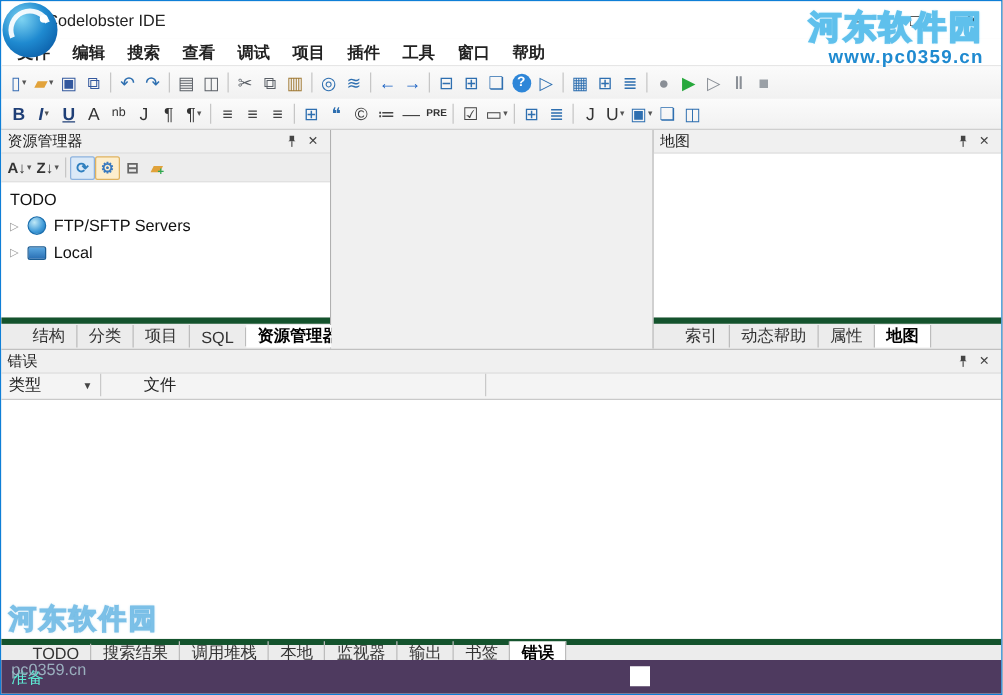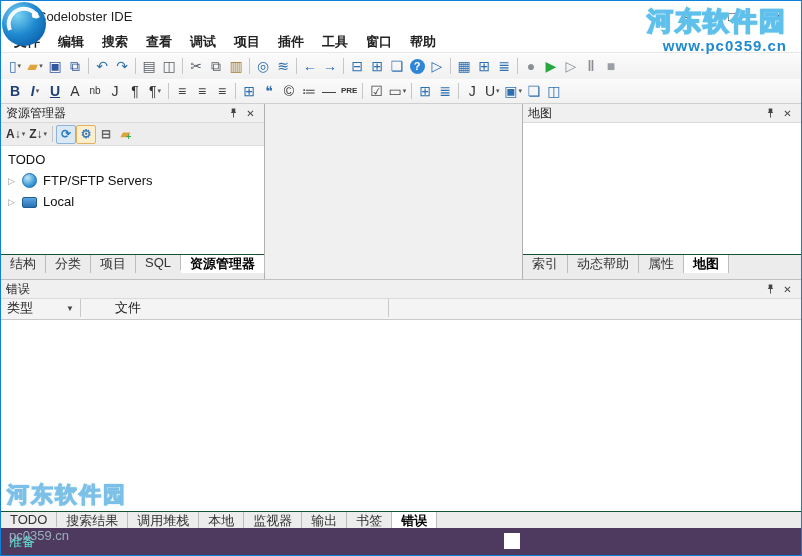--- a/index.html
+++ b/index.html
@@ -57,21 +57,21 @@
   
   .tree { flex: 1; background: #fff; overflow: hidden; padding-top: 3px; }
   .tree-row { height: 21px; display: flex; align-items: center; font-size: 13px; color: #111; padding-left: 7px; }
   .expander { width: 14px; font-size: 9px; color: #999; flex: 0 0 auto; }
   .tree-ic { width: 15px; height: 15px; margin-right: 6px; flex: 0 0 auto; }
   .ic-globe { border-radius: 50%; background: radial-gradient(circle at 35% 30%, #bfe9f7, #3f9ad8 60%, #1b6fae);
               border: 1px solid #1b6fae; }
   .ic-drive { height: 11px; margin-top: 2px; background: linear-gradient(#5aa7e0, #2a6fb4);
               border: 1px solid #1c5d94; border-radius: 2px; }
   
-  .tabstrip { display: flex; background: #ececec; border-top: 1px solid #14532d; flex: 0 0 auto; align-items: flex-start; }
+  .tabstrip { display: flex; background: #ececec; border-top: 5px solid #14532d; flex: 0 0 auto; align-items: center; padding-left: 16px; }
   .panel-tabs { height: 25px; }
   .tab { padding: 0 9px; display: flex; align-items: center; font-size: 13px; color: #333;
          border-right: 1px solid #bcbcbc; white-space: nowrap; }
   .tab.active { background: #fff; font-weight: bold; color: #000; }
   
   .errors-header { border-top: 1px solid #c0c0c0; height: 20px; }
   .err-cols { height: 21px; display: flex; background: #f4f4f4; border-bottom: 1px solid #c9c9c9;
               font-size: 13px; color: #222; align-items: flex-start; flex: 0 0 auto; gap: 28px; }
   .err-col { padding: 0 6px; border-right: 1px solid #c9c9c9; display: flex; align-items: center; }
   .col-type { width: 80px; justify-content: space-between; }

